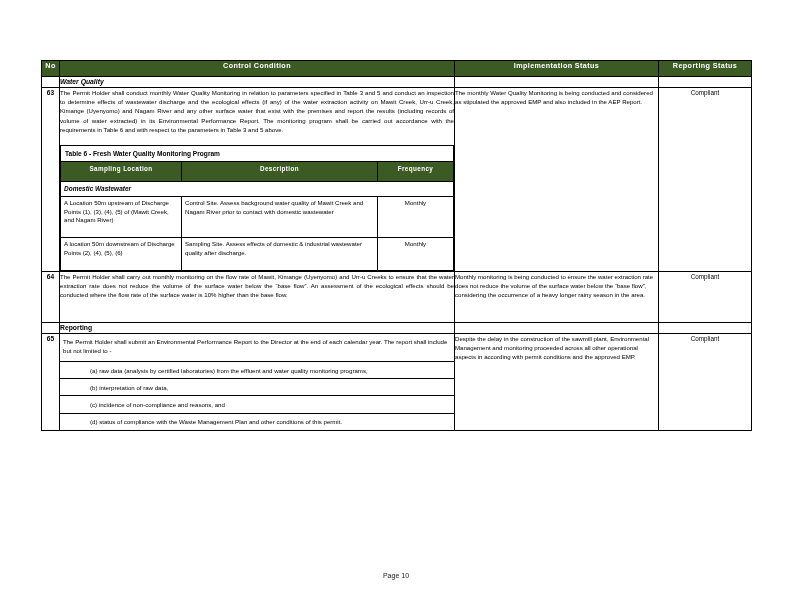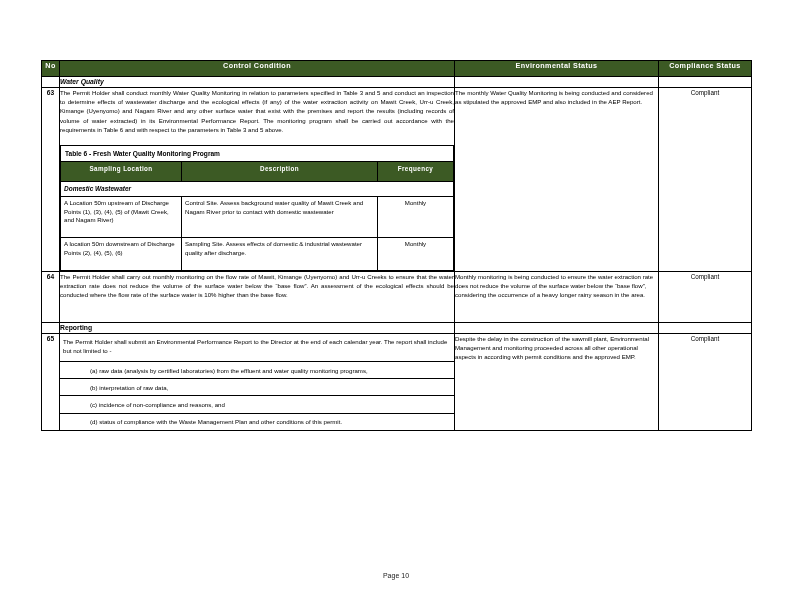--- a/index.html
+++ b/index.html
@@ -178,22 +178,22 @@
     <colgroup>
       <col class="c-no">
         <col class="c-cond">
         <col class="c-impl">
         <col class="c-comp">
     </colgroup>
     <thead>
       <tr>
         <th>No</th>
         <th>Control Condition</th>
-        <th>Environmental Status</th>
-        <th>Compliance Status</th>
+        <th>Implementation Status</th>
+        <th>Reporting Status</th>
       </tr>
     </thead>
     <tbody>
 
       <tr class="sect-row">
         <td></td>
         <td class="sect-label">Water Quality</td>
         <td></td>
         <td></td>
       </tr>

